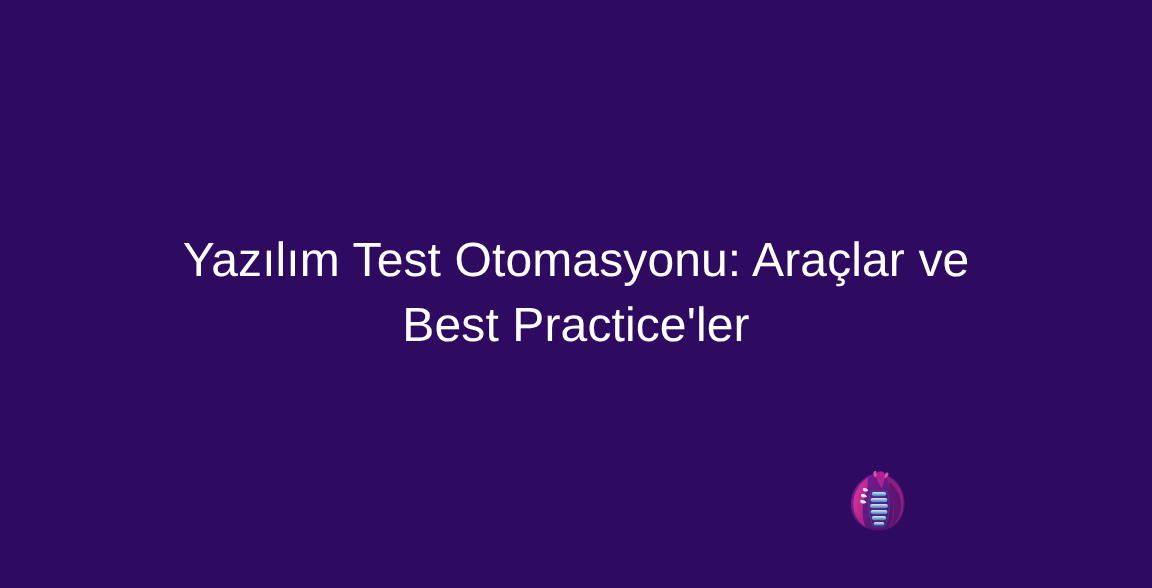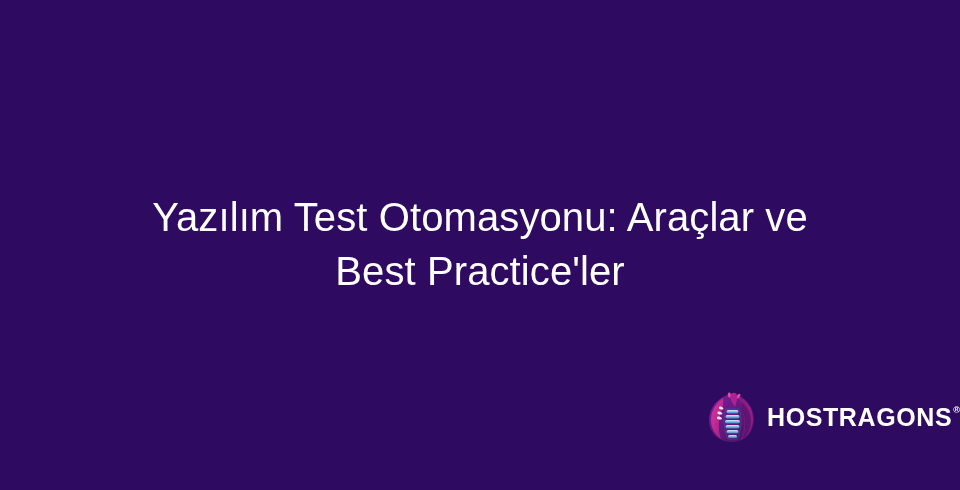--- a/index.html
+++ b/index.html
@@ -148,20 +148,16 @@
           <rect x="34" y="56" width="30" height="7" rx="3.5"></rect>
           <rect x="35" y="66" width="28" height="7" rx="3.5"></rect>
           <rect x="37" y="76" width="24" height="7" rx="3.5"></rect>
           <rect x="40" y="86" width="18" height="6" rx="3"></rect>
         </g>
 
         <path d="M36 34 C30 48 30 74 40 94 L58 94 C68 74 68 48 62 34 Z" fill="none" stroke="#2a6ea8" stroke-width="1.6" opacity="0.55"></path>
       </svg>
     </span>
 
-    <span class="logo-wordmark">
-      <span>HOSTRAGONS</span>
-      <span class="logo-reg">®</span>
-    </span>
 
   </div>
 
 </div>
 
 </body></html>

